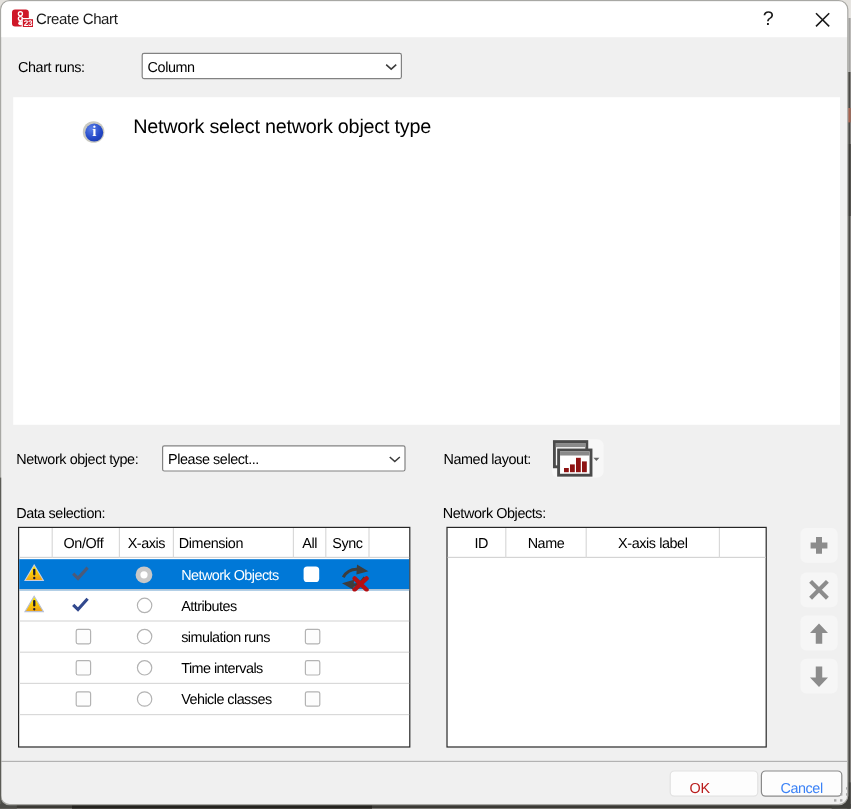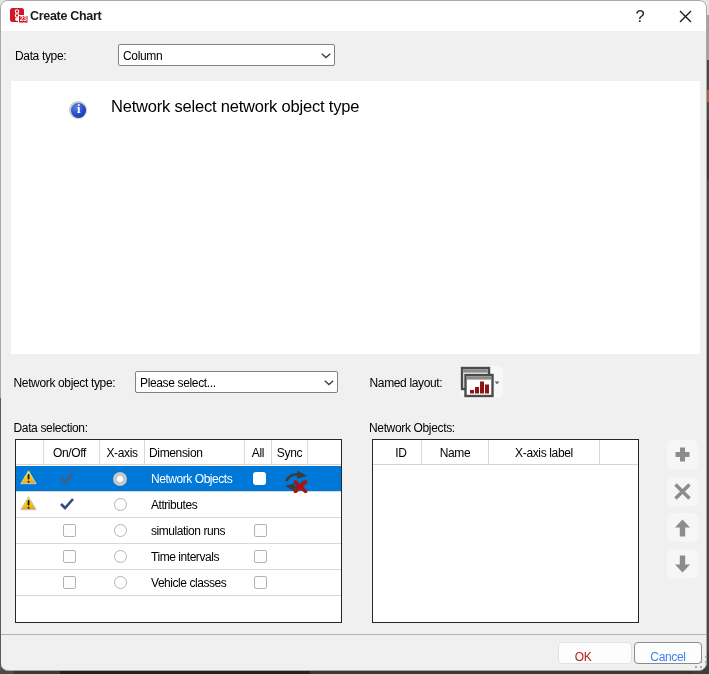--- a/index.html
+++ b/index.html
@@ -13,21 +13,21 @@
 .bg-bl { left:0; top:655px; width:14px; height:19px; background:#4c4c48; }
 .bg-br { left:693px; top:652px; width:16px; height:22px; background:#3e3e3a; }
 .fg-left { left:0; top:398px; width:1px; height:272px; background:#5c5c56; }
 .bg-right-red { left:706px; top:90px; width:3px; height:12px; background:#a5624f; }
 .bg-right-d1 { left:706px; top:120px; width:3px; height:60px; background:#3c3b37; }
 .bg-bottom { left:0px; top:670px; width:709px; height:4px; background:#3a3934; }
 .bg-bottom2 { left:60px; top:671px; width:250px; height:3px; background:#23221e; }
 
 .dialog { left:0; top:0; width:707px; height:671px; border-radius:8px; background:#f0f0f0; border:1px solid #a8a8a4; overflow:hidden; }
 .titlebar { left:0; top:0; width:705px; height:30px; background:#ffffff; }
-.title-text { left:29px; top:7.5px; font-size:12.5px; color:#1a1a1a; letter-spacing:-0.3px;font-weight:bold; }
+.title-text { left:29px; top:7.5px; font-size:12.5px; color:#1a1a1a; letter-spacing:-0.3px; }
 .tb-help { left:626px; top:0px; width:26px; height:30px; font-size:16.5px; color:#1a1a1a; text-align:center; line-height:30px; }
 label.lbl { font-size:12px; color:#000; }
 
 .lbl-charttype { left:14px; top:48px; }
 .combo { background:#fff; border:1px solid #828282; border-radius:2px; font-size:12px; color:#000; }
 .combo .ctext { position:absolute; left:4px; top:4px; }
 .combo svg { position:absolute; }
 .combo1 { left:83px; top:43px; width:217px; height:22px;margin-left:34px; }
 
 .whitepanel { left:10px; top:80px; width:689px; height:273px; background:#fff; }
@@ -97,21 +97,21 @@
     <circle cx="8" cy="13.3" r="1.8" fill="#fff"></circle>
     <rect x="9.5" y="9.5" width="9.5" height="7.5" fill="#cf1728" stroke="#fff" stroke-width="1"></rect>
     <text x="14.3" y="15.4" font-size="6.8" font-weight="bold" fill="#fff" text-anchor="middle" font-family="Liberation Sans">23</text>
   </svg>
   <div class="abs title-text">Create Chart</div>
   <div class="abs tb-help">?</div>
   <svg class="abs" style="left:678px; top:9px;" width="13" height="13" viewBox="0 0 13 13">
       <path d="M1 1 L12 12 M12 1 L1 12" stroke="#1a1a1a" stroke-width="1.3"></path>
     </svg>
 
-  <label class="abs lbl lbl-charttype">Data type:</label>
+  <label class="abs lbl lbl-charttype">Chart runs:</label>
   <div class="abs combo combo1">
     <span class="ctext">Column</span>
     <svg style="right:3.5px; top:8px;" width="10" height="6" viewBox="0 0 10 6">
         <path d="M0.8 0.8 L5 4.6 L9.2 0.8" fill="none" stroke="#3c3c3c" stroke-width="1.3"></path>
       </svg>
   </div>
 
   <div class="abs whitepanel"></div>
   <div class="abs info-ring"></div>
   <div class="abs info-ball"></div>

